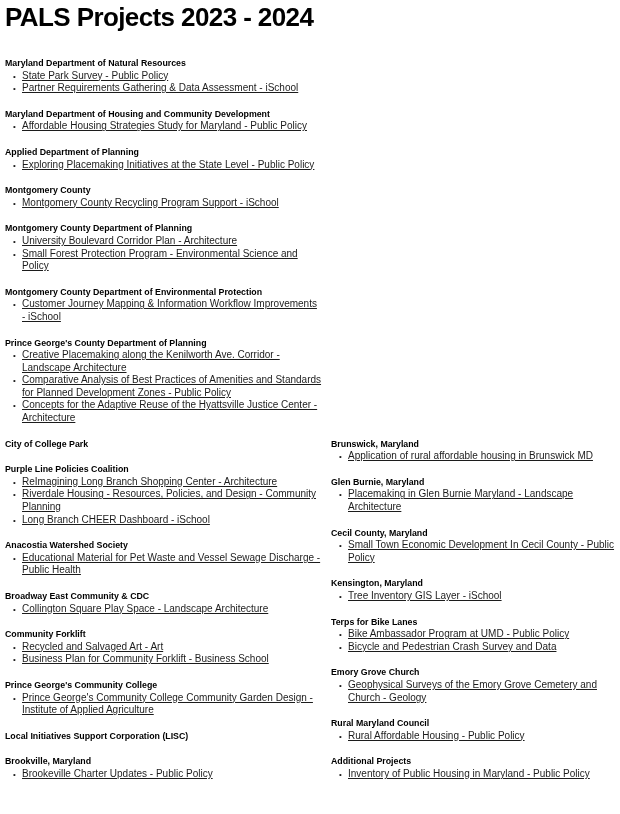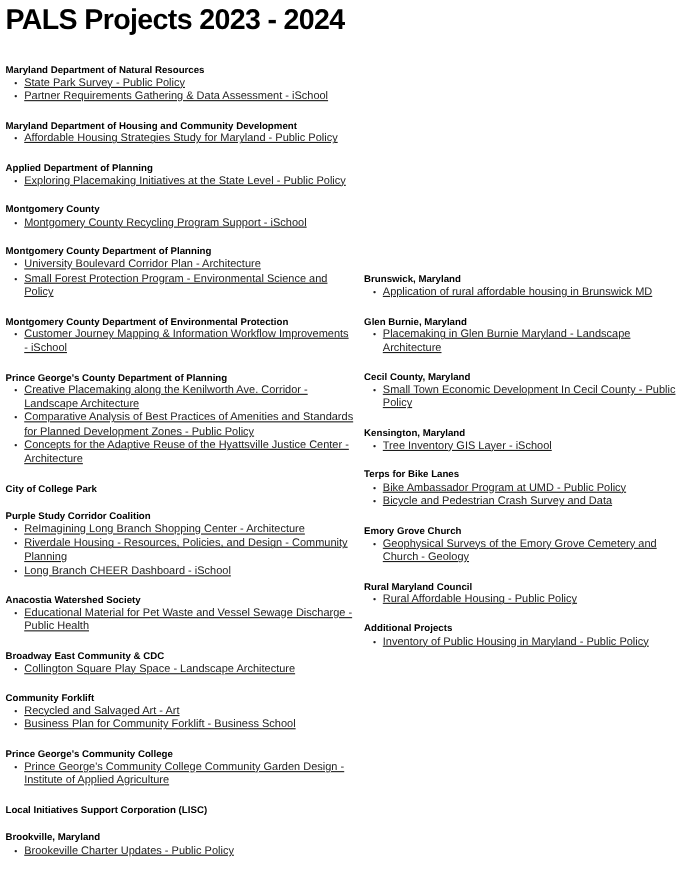--- a/index.html
+++ b/index.html
@@ -22,21 +22,21 @@
     padding: 0;
     font-size: 26px;
     line-height: 30px;
     font-weight: bold;
     letter-spacing: -0.6px;
     color: #000000;
   }
   .columns {
     display: flex;
     margin-top: 25px;
-    align-items: center;
+    align-items: flex-end;
   }
   .col { flex: none; }
   .col-left  { width: 318px; margin-right: 8px; }
   .col-right { width: 287px; }
   .org-section { margin-bottom: 13px; }
   .org-name {
     margin: 0;
     font-size: 8.8px;
     line-height: 12.6px;
     font-weight: bold;
@@ -162,21 +162,21 @@
     <span class="project-text">Concepts for the Adaptive Reuse of the Hyattsville Justice Center - Architecture</span>
   </li>
 </ul>
   </div>
 
   <div class="org-section">
     <h2 class="org-name">City of College Park</h2>
   </div>
 
   <div class="org-section">
-    <h2 class="org-name">Purple Study Corridor Coalition</h2>
+    <h2 class="org-name">Purple Line Policies Coalition</h2>
     <ul class="project-list">
   <li class="project-item">
     <span class="bullet"></span>
     <span class="project-text">ReImagining Long Branch Shopping Center - Architecture</span>
   </li>
 
   <li class="project-item">
     <span class="bullet"></span>
     <span class="project-text">Riverdale Housing - Resources, Policies, and Design - Community Planning</span>
   </li>

